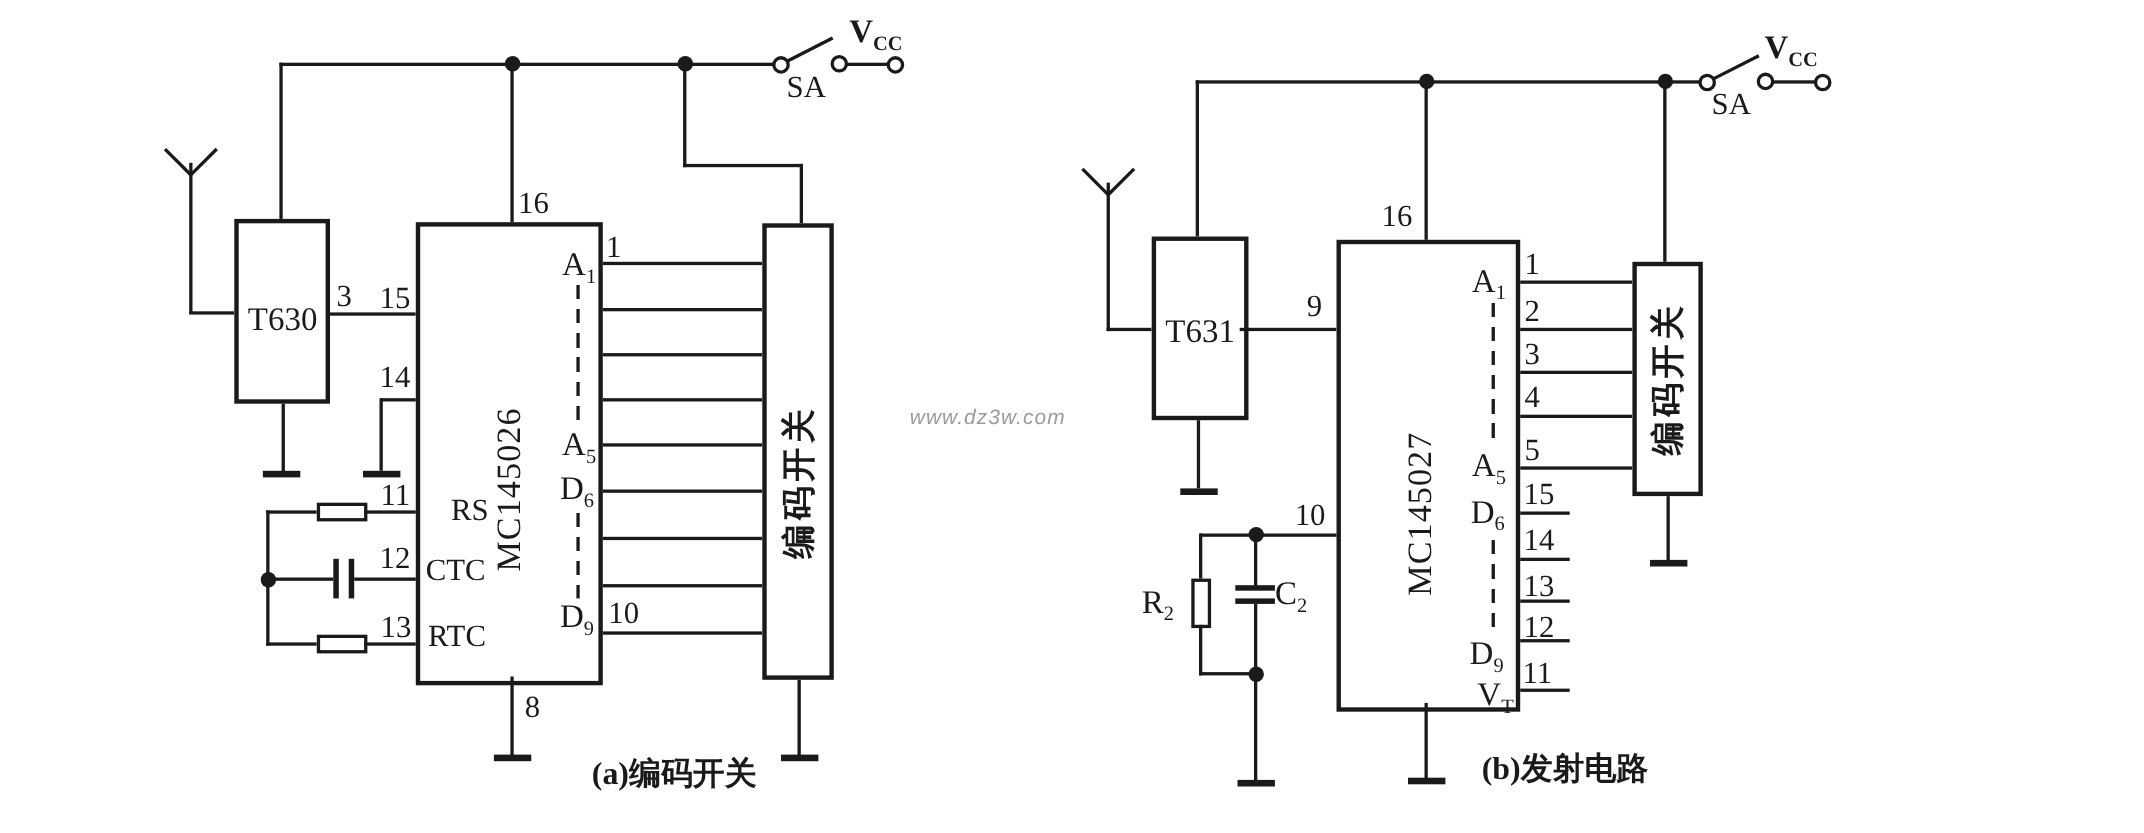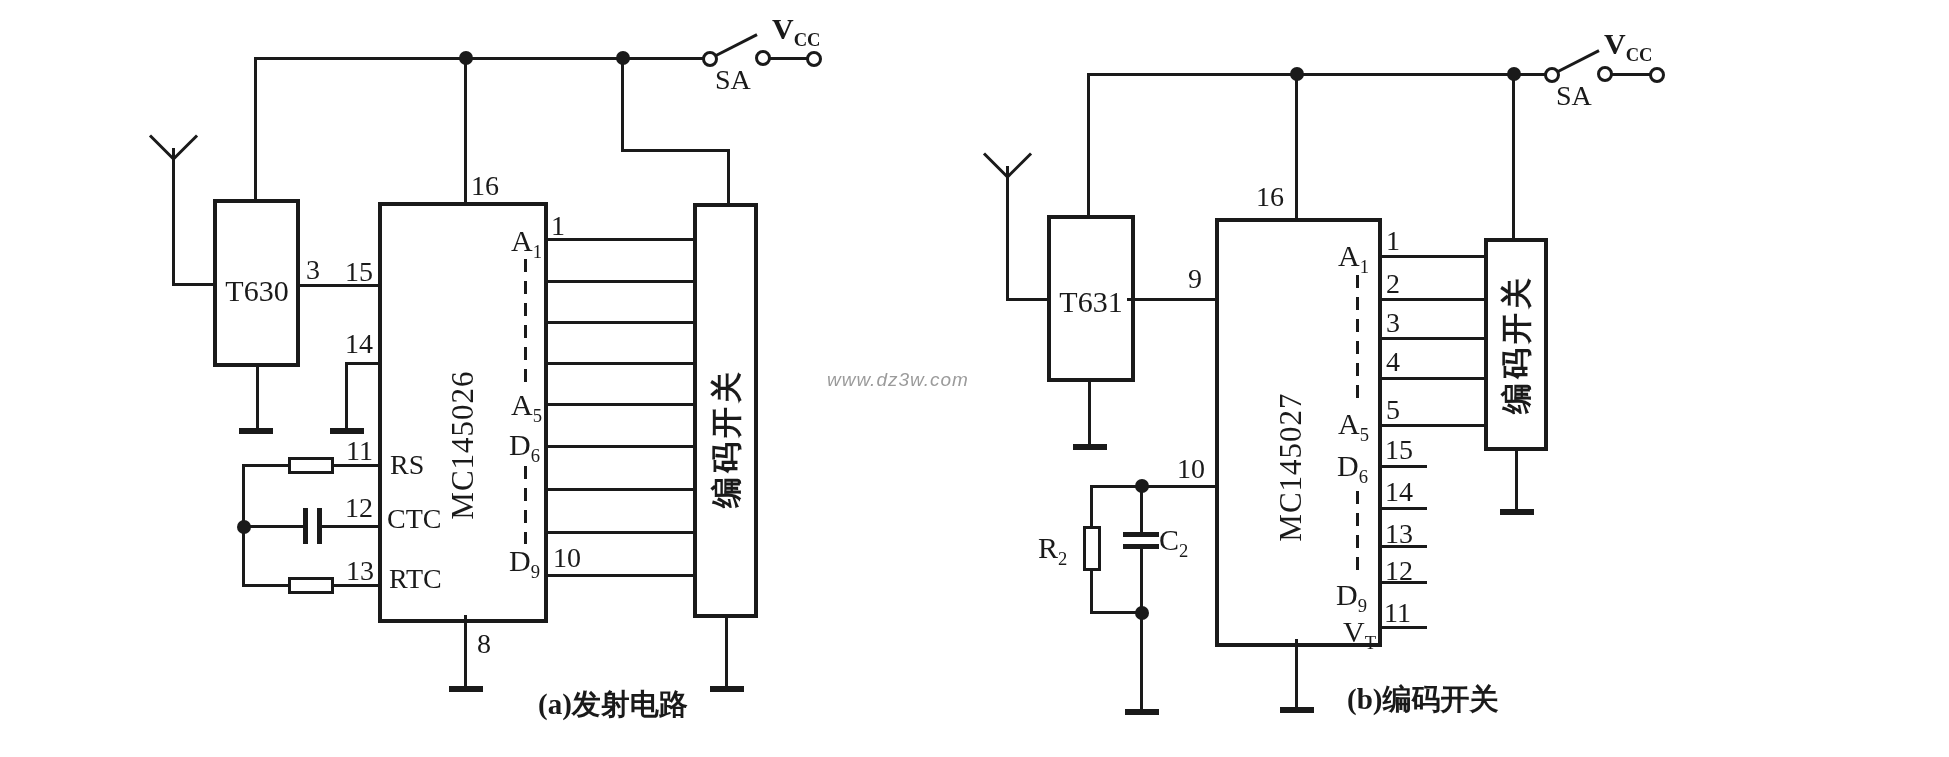--- a/index.html
+++ b/index.html
@@ -76,21 +76,21 @@
   <div class="w" style="left:242px;top:525px;width:61px;height:3px"></div>
   <div class="w" style="left:303px;top:508px;width:5px;height:36px"></div>
   <div class="w" style="left:317px;top:508px;width:5px;height:36px"></div>
   <div class="w" style="left:322px;top:525px;width:56px;height:3px"></div>
   <div class="w" style="left:242px;top:584px;width:46px;height:3px"></div>
   <div class="res" style="left:288px;top:577px;width:40px;height:11px"></div>
   <div class="w" style="left:331px;top:584px;width:47px;height:3px"></div>
   <div class="w" style="left:242px;top:464px;width:3px;height:123px"></div>
   <div class="dot" style="left:244px;top:527px"></div>
   <span class="lbl" style="left:346px;top:437px">11</span>
-  <span class="lbl" style="left:390px;top:451px">RS</span>
+  <span class="lbl" style="left:410px;top:451px">RS</span>
   <span class="lbl" style="left:345px;top:494px">12</span>
   <span class="lbl" style="left:387px;top:505px">CTC</span>
   <span class="lbl" style="left:346px;top:557px">13</span>
   <span class="lbl" style="left:389px;top:565px">RTC</span>
 
   <div class="w" style="left:464px;top:615px;width:3px;height:72px"></div>
   <div class="gnd" style="left:466px;top:686px"></div>
   <span class="lbl" style="left:477px;top:630px">8</span>
 
   <span class="lbl big" style="left:511px;top:226px"><span>A</span><sub>1</sub></span>
@@ -110,21 +110,21 @@
   <div class="w" style="left:548px;top:445px;width:145px;height:3px"></div>
   <div class="w" style="left:548px;top:488px;width:145px;height:3px"></div>
   <div class="w" style="left:548px;top:531px;width:145px;height:3px"></div>
   <div class="w" style="left:548px;top:574px;width:145px;height:3px"></div>
 
   <div class="box" style="left:693px;top:203px;width:57px;height:407px"></div>
   <span class="lbl rot encname" style="left:726px;top:438px">编码开关</span>
   <div class="w" style="left:725px;top:618px;width:3px;height:69px"></div>
   <div class="gnd" style="left:727px;top:686px"></div>
 
-  <span class="lbl cap" style="left:538px;top:690px">(a)发射电路</span>
+  <span class="lbl cap" style="left:538px;top:690px">(a)编码开关</span>
 
   <span class="wm" style="left:827px;top:369px;color:#9b9b9b">www.dz3w.com</span>
 
   <div class="w" style="left:1087px;top:73px;width:468px;height:3px"></div>
   <div class="w" style="left:1087px;top:73px;width:3px;height:144px"></div>
   <div class="w" style="left:1295px;top:73px;width:3px;height:148px"></div>
   <div class="w" style="left:1512px;top:73px;width:3px;height:167px"></div>
   <div class="dot" style="left:1297px;top:74px"></div>
   <div class="dot" style="left:1514px;top:74px"></div>
 
@@ -202,15 +202,15 @@
   <span class="lbl" style="left:1385px;top:478px">14</span>
   <span class="lbl" style="left:1385px;top:520px">13</span>
   <span class="lbl" style="left:1385px;top:557px">12</span>
   <span class="lbl" style="left:1384px;top:599px">11</span>
 
   <div class="box" style="left:1484px;top:238px;width:56px;height:205px"></div>
   <span class="lbl rot encname" style="left:1516px;top:344px">编码开关</span>
   <div class="w" style="left:1515px;top:451px;width:3px;height:59px"></div>
   <div class="gnd" style="left:1517px;top:509px"></div>
 
-  <span class="lbl cap" style="left:1347px;top:685px">(b)编码开关</span>
+  <span class="lbl cap" style="left:1347px;top:685px">(b)发射电路</span>
 
 </div>
 
 </body></html>

